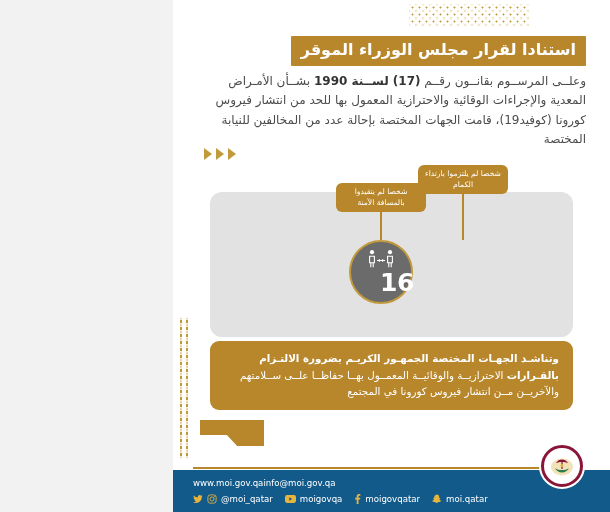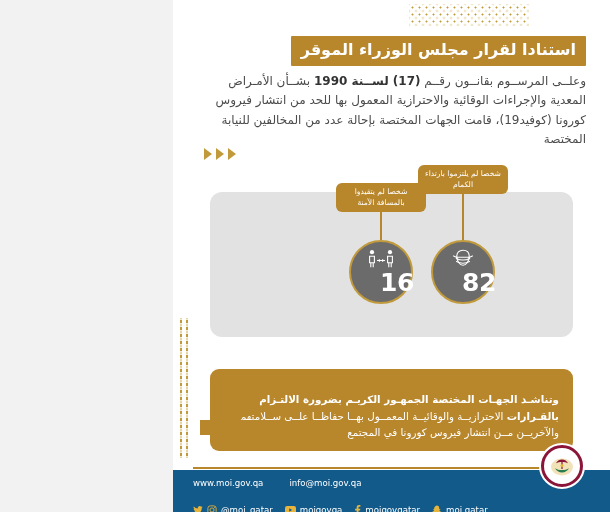--- a/index.html
+++ b/index.html
@@ -148,26 +148,26 @@
     font-weight: bold;
     line-height: 1;
     letter-spacing: -0.5px;
     margin-left: 32px;
   }
 
   
   #appeal-box {
     position: absolute;
     left: 37px;
-    top: 369px;
+    top: 341px;
     width: 363px;
     box-sizing: border-box;
     background: #b8862b;
     border-radius: 9px;
-    padding: 22px 14px 10px 14px;
+    padding: 9px 14px 10px 14px;
     color: #ffffff;
     text-align: right;
     font-size: 10.3px;
     line-height: 1.62;
   }
   #appeal-box b { font-weight: bold; }
 
   
   #side-dots {
     position: absolute;
@@ -225,21 +225,21 @@
     direction: ltr;
   }
   #footer-lines {
     position: absolute;
     left: 20px;
     top: 5px;
     color: #ffffff;
     font-size: 8.6px;
   }
   .f-row { display: flex; align-items: center; height: 15px; }
-  .f-row.r1 { gap: 26px; margin-bottom: 12px; }
+  .f-row.r1 { margin-bottom: 1px; }
   .f-item { display: flex; align-items: center; gap: 4px; margin-right: 12px; justify-content: center; }
   .f-ic { color: #e8b53c; display: inline-flex; align-items: center; }
   .f-ic svg { display: block; }
 
   
   #logo {
     position: absolute;
     left: 366px;
     top: 443px;
     width: 46px;
@@ -311,34 +311,20 @@
               <path d="M18.6 11.5l-2.6-1.6v3.2z" fill="#ffffff"></path>
             </svg>
           </span>
           <span class="num">16</span>
         </div>
       </div>
 
       <div class="stat-group" id="stat-mask">
         <div class="stat-label">شخصا لم يلتزموا بارتداء الكمام</div>
         <div class="stat-stem"></div>
-        <div class="stat-circle">
-          <span class="ic">
-            <svg width="22" height="21" viewBox="0 0 22 21">
-              <g fill="none" stroke="#ffffff" stroke-width="1.1" stroke-linecap="round">
-                <path d="M11 1.2c4 0 6.2 2.6 6.2 6.1 0 4.6-2.8 9-6.2 9S4.8 11.9 4.8 7.3C4.8 3.8 7 1.2 11 1.2z"></path>
-                <path d="M5.1 8.2h11.8"></path>
-                <path d="M4.3 9.4c2.3 1.1 4.3 1.6 6.7 1.6s4.4-.5 6.7-1.6"></path>
-                <path d="M4.5 12.6c2.2 1.1 4.1 1.6 6.5 1.6s4.3-.5 6.5-1.6"></path>
-                <path d="M4.9 8.4L1.6 6.9M17.1 8.4l3.3-1.5"></path>
-              </g>
-            </svg>
-          </span>
-          <span class="num">82</span>
-        </div>
       </div>
 
     </div>
 
     <div id="appeal-box">
       <b>وتناشـد الجهـات المختصة الجمهـور الكريـم </b><b>بضرورة الالتـزام بالقـرارات</b><span> الاحترازيــة والوقائيــة المعمــول بهــا حفاظــا علــى ســلامتهم والآخريــن مــن انتشار فيروس كورونا في المجتمع</span>
     </div>
 
     <div id="side-dots"></div>
 

